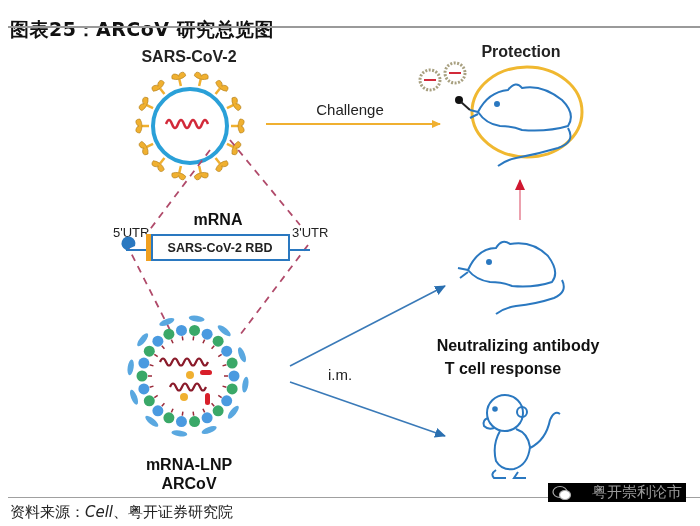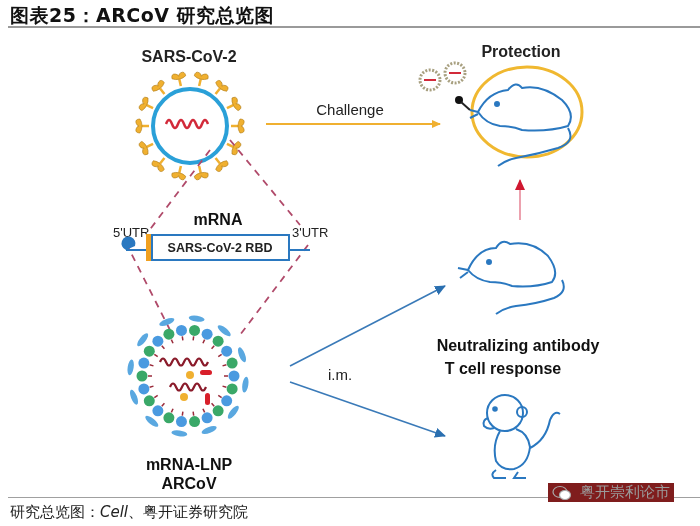--- a/index.html
+++ b/index.html
@@ -1,22 +1,22 @@
 <!DOCTYPE html>
 <html><head>
 <meta charset="utf-8">
 <style>
   html, body { margin:0; padding:0; background:#ffffff; }
   body { width:700px; height:526px; position:relative; overflow:hidden; font-family:"Liberation Sans","DejaVu Sans",sans-serif; color:#111; }
-  .fig-title { position:absolute; left:10px; top:3px; font-size:19px; font-weight:bold; color:#111; font-family:"DejaVu Sans","Liberation Sans",sans-serif; letter-spacing:0.5px; }
+  .fig-title { position:absolute; left:10px; top:17px; font-size:19px; font-weight:bold; color:#111; font-family:"DejaVu Sans","Liberation Sans",sans-serif; letter-spacing:0.5px; }
   .rule-top { position:absolute; left:8px; right:0; top:26px; height:2px; background:#9a9a9a; }
   .rule-bottom { position:absolute; left:8px; right:0; top:497px; height:1px; background:#a0a0a0; }
   .source { position:absolute; left:10px; top:503px; font-size:15px; color:#222; font-family:"DejaVu Sans","Liberation Sans",sans-serif; }
   .source .it { font-style:italic;margin-top:6px; }
-  .watermark { position:absolute; left:548px; top:483px; font-size:15px; color:#9a9a9a; font-family:"DejaVu Sans",sans-serif; display:flex; align-items:center; gap:8px; background:#7f1d1d; padding:0 4px; }
+  .watermark { position:absolute; left:548px; top:483px; font-size:15px; color:#9a9a9a; font-family:"DejaVu Sans",sans-serif; display:flex; align-items:center; gap:20px; background:#000000; padding:0 4px; }
   .wm-icon { width:20px; height:16px; }
   svg.diagram { position:absolute; left:0; top:0; }
   .lbl { font-family:"Liberation Sans","DejaVu Sans",sans-serif; }
 </style>
 </head>
 <body>
 
 <div class="fig-title">图表25：ARCoV 研究总览图</div>
 <div class="rule-top"></div>
 
@@ -229,21 +229,21 @@
     <circle cx="495" cy="409" r="1.8" fill="#2a78c0"></circle>
     <circle cx="522" cy="412" r="5"></circle>
     <path d="M500,431 q-8,14 -4,30 q6,10 18,8 q14,-4 16,-22 q-2,-14 -14,-18"></path>
     <path d="M530,448 q16,-8 20,-28 q4,-10 10,-6"></path>
     <path d="M496,470 q-6,4 -2,8 l12,0 M518,472 l-4,6 l12,0"></path>
   </g>
 </svg>
 
 <div class="rule-bottom"></div>
 <div class="source">
-  <span>研究总览图：</span><span class="it">Cell</span><span>、粤开证券研究院</span>
+  <span>资料来源：</span><span class="it">Cell</span><span>、粤开证券研究院</span>
 </div>
 <div class="watermark">
   <svg class="wm-icon" viewBox="0 0 20 16">
     <ellipse cx="8" cy="7" rx="7" ry="5.5" fill="none" stroke="#aaa" stroke-width="1.2"></ellipse>
     <ellipse cx="13" cy="10" rx="5.5" ry="4.5" fill="#fff" stroke="#aaa" stroke-width="1.2"></ellipse>
   </svg>
   <span>粤开崇利论市</span>
 </div>
 
 </body></html>

